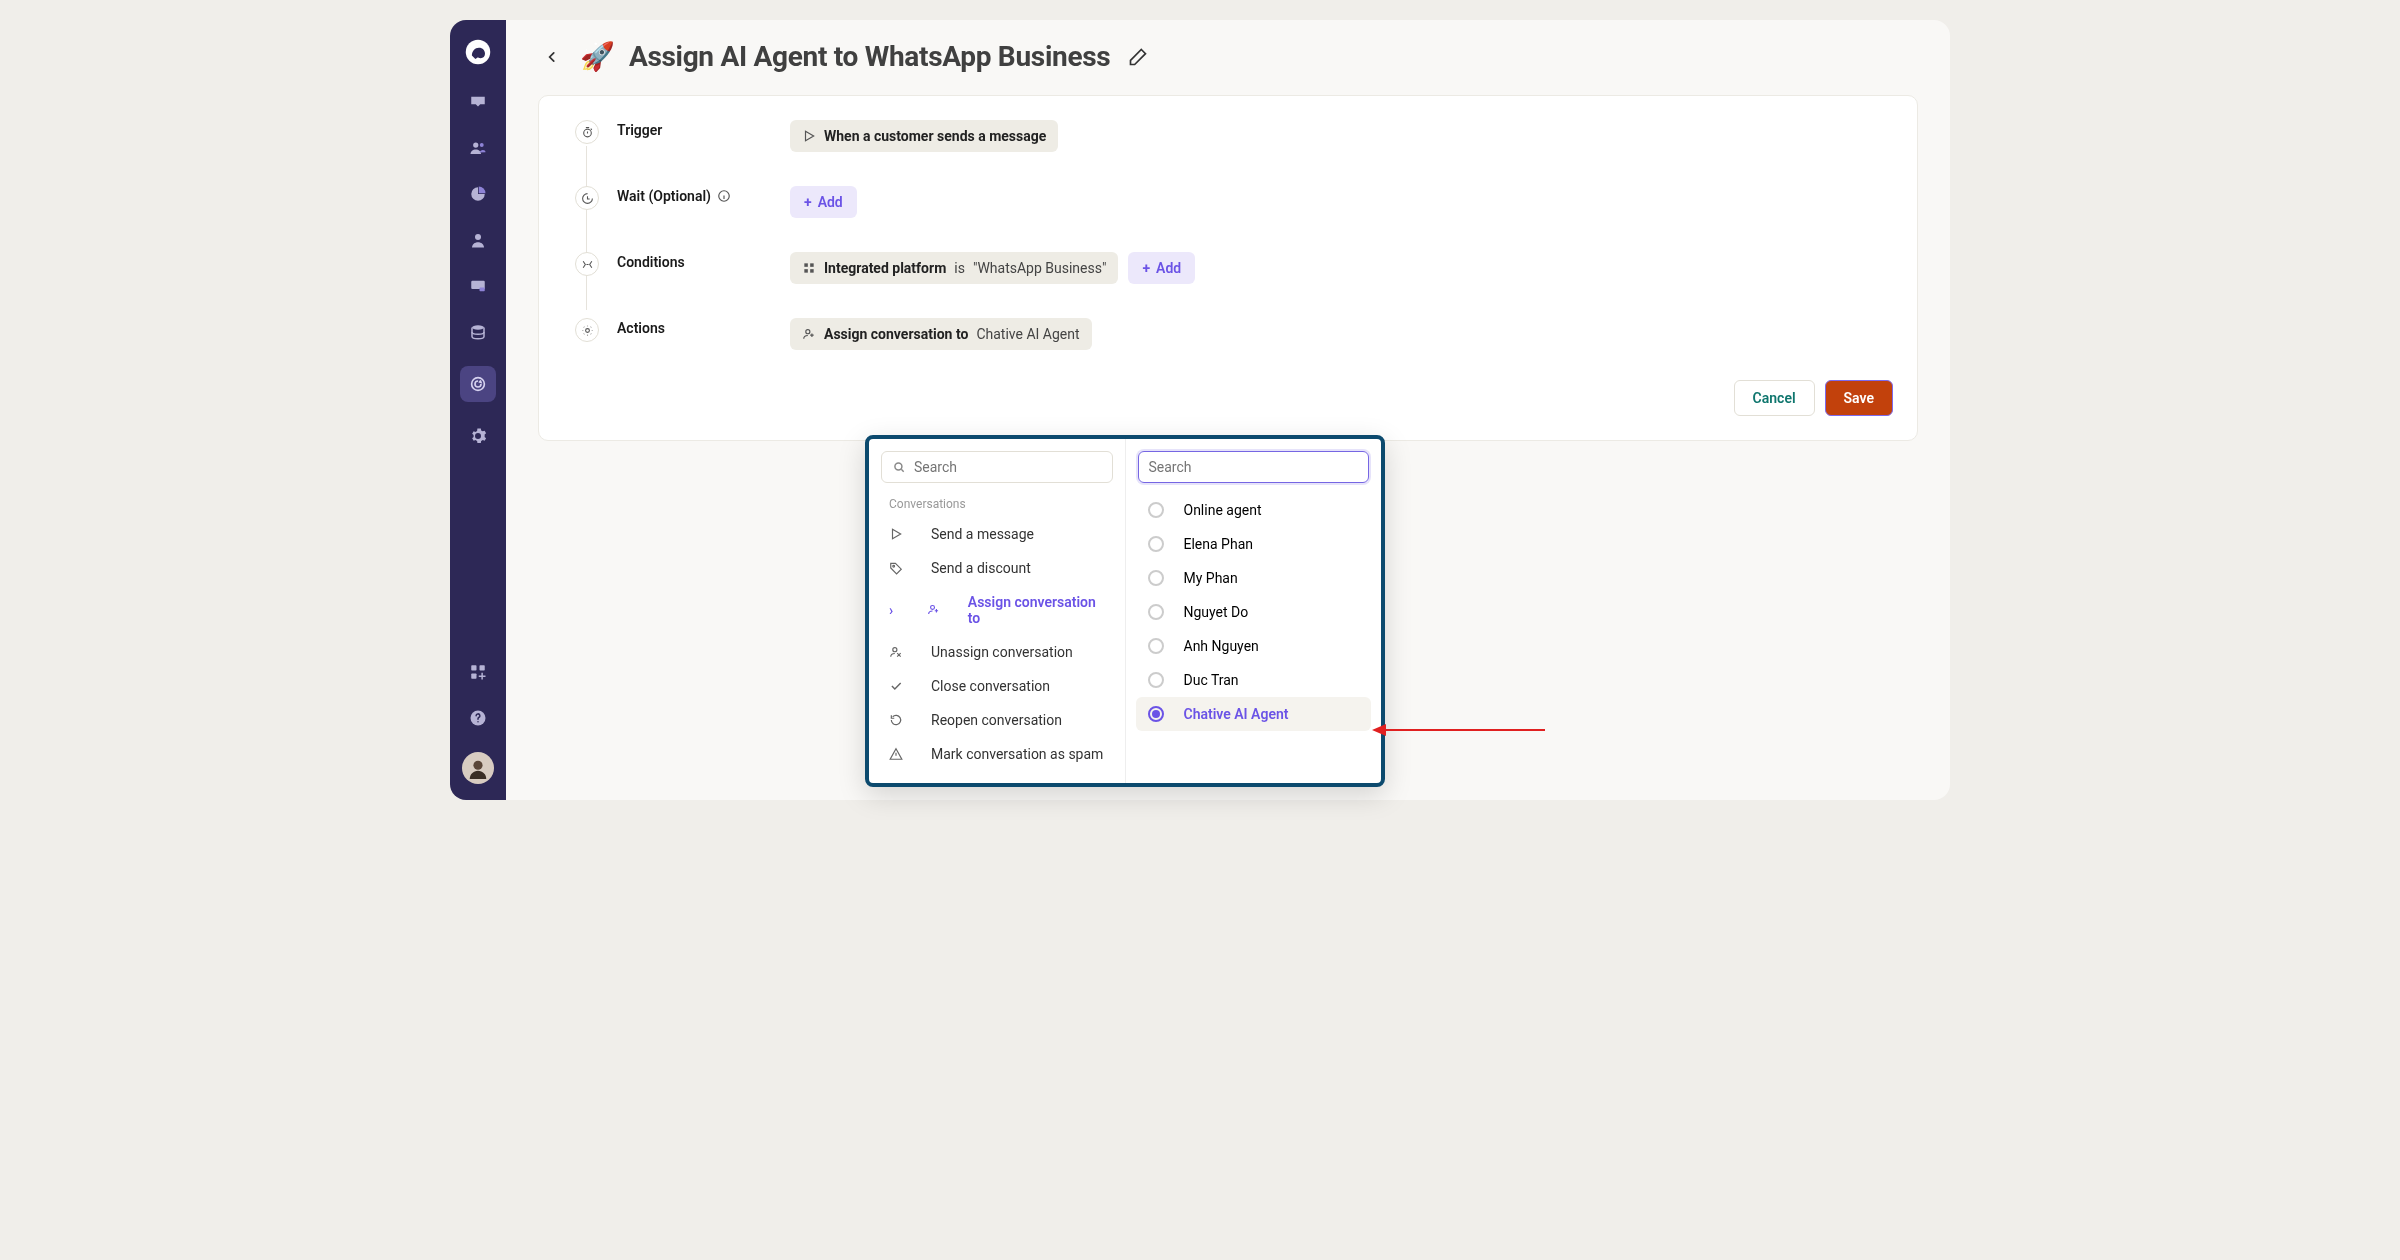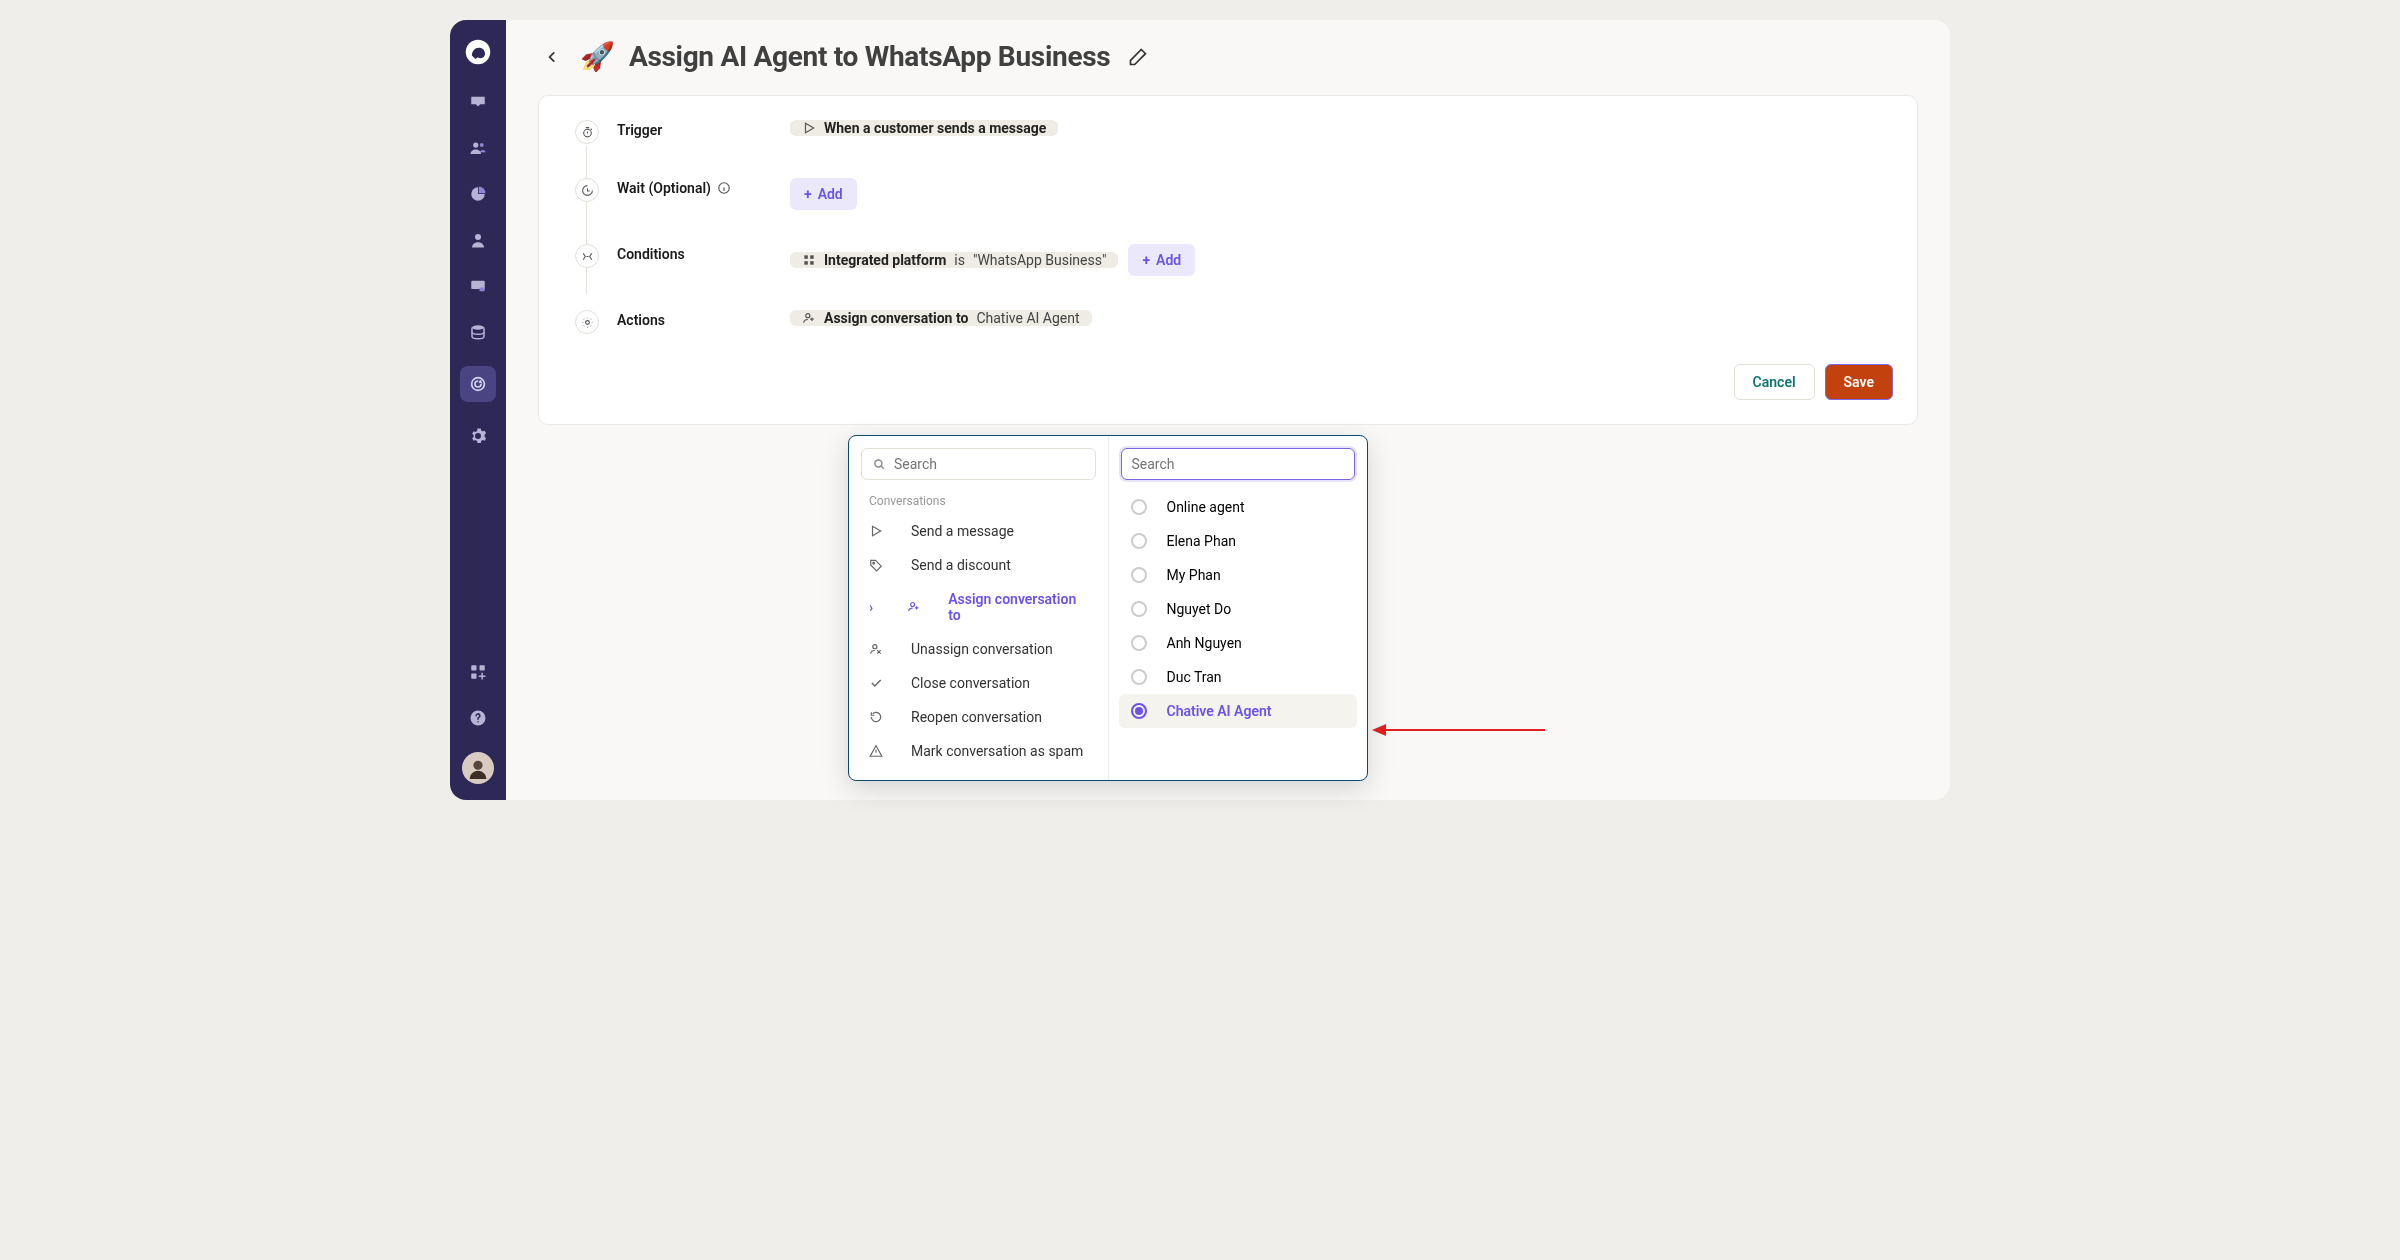--- a/index.html
+++ b/index.html
@@ -32,30 +32,30 @@
 .steps { position: relative; padding-left: 12px; }
 .step-line { position: absolute; left: 23px; top: 26px; bottom: 40px; width: 1px; background: #e6e3dc; }
 .step { display: flex; gap: 18px; margin-bottom: 34px; align-items: flex-start; }
 .step:last-child { margin-bottom: 0; }
 .step-icon { width: 24px; height: 24px; border: 1px solid #e2dfd6; border-radius: 50%; display: flex; align-items: center; justify-content: center; background: #fff; z-index: 1; color:#555; }
 .step-icon svg { width: 13px; height: 13px; }
 .step-label-col { width: 155px; padding-top: 2px; display:flex; align-items:center; gap:6px;}
 .step-label { font-size: 14px; font-weight: 600; color: #1a1a1a; }
 .info-icon { width: 14px; height: 14px; display: inline-flex; align-items: center; justify-content: center; color:#555;}
 .step-content { flex: 1; display: flex; gap: 10px; align-items: center; flex-wrap: wrap; }
-.chip { background: #eeece5; border-radius: 6px; padding: 0 12px; font-size: 14px; display: inline-flex; align-items: center; gap: 8px; color: #222;}
+.chip { background: #eeece5; border-radius: 6px; padding: 8px 12px; font-size: 14px; display: inline-flex; align-items: center; gap: 8px; color: #222;}
 .chip strong { font-weight: 700; }
 .chip .light { font-weight: 400; color: #444;}
 .chip-mini-icon { width: 14px; height: 14px; display: inline-flex; align-items: center; justify-content: center; color:#555;}
 .add-btn { background: #ece8fb; color: #6b53e6; border-radius: 6px; padding: 8px 14px; font-size: 14px; font-weight: 600; display: inline-flex; align-items: center; gap: 6px; cursor: pointer; }
 .plus { font-size: 14px; font-weight: 700; }
 .footer-actions { display: flex; justify-content: flex-end; gap: 10px; margin-top: 30px; }
 .btn { padding: 9px 18px; border-radius: 6px; font-size: 14px; font-weight: 600; cursor: pointer; border: 1px solid #e2dfd6; background: #fff; color:#0f766e;}
 .btn-primary { background: #c2410c; color: #fff; border-color: #7c6aed; }
-.popover { position: absolute; top: 415px; left: 398px; width: 520px; background: #fff; border-radius: 8px; box-shadow: 0 8px 28px rgba(0,0,0,0.15); display: flex; z-index: 50; border: 1px solid #0c4a6e;}
+.popover { position: absolute; top: 415px; left: 415px; width: 520px; background: #fff; border-radius: 8px; box-shadow: 0 8px 28px rgba(0,0,0,0.15); display: flex; z-index: 50; border: 4px solid #0c4a6e;}
 .popover-col { flex: 1; padding: 12px 0; }
 .popover-col:first-child { border-right: 1px solid #eee; padding-left:10px; padding-right:10px;}
 .popover-col:last-child { padding-left:10px; padding-right:10px;}
 .search-box { margin: 0 2px 10px; border: 1px solid #e2dfd6; border-radius: 6px; padding: 7px 10px; display: flex; align-items: center; gap: 8px; color:#888;}
 .search-box.focused { border: 1.5px solid #7666e3; box-shadow: 0 0 0 2px rgba(118,102,227,0.18); }
 .search-box input { border: none; outline: none; font-size: 14px; flex: 1; background:transparent; color:#333;}
 .section-label { font-size: 12px; color: #999; padding: 4px 10px 6px; }
 .menu-item { padding: 9px 10px; font-size: 14px; display: flex; align-items: center; gap: 28px; cursor: pointer; border-radius: 6px; color:#333;}
 .menu-item.selected { color: #6b53e6; font-weight: 600; }
 .menu-item .caret-left { color: #6b53e6; width:10px;}

